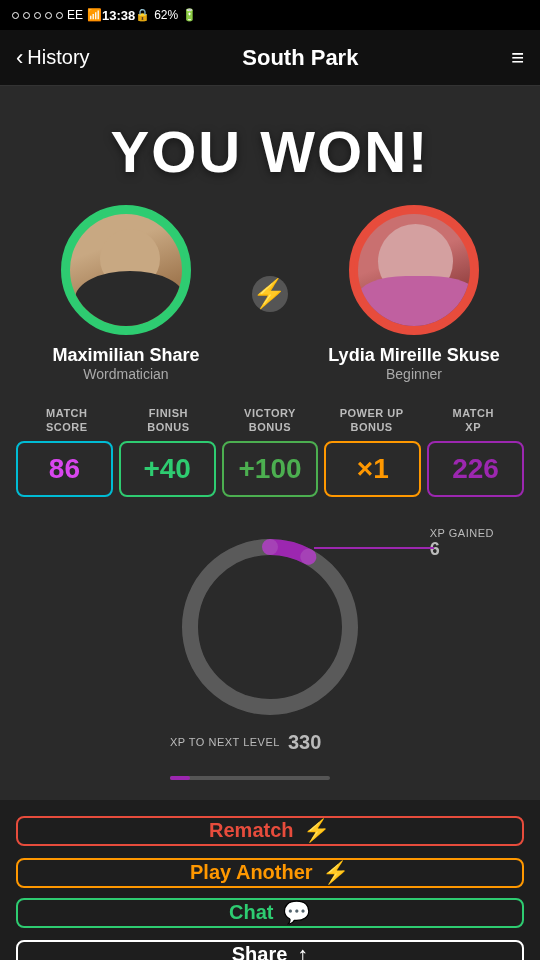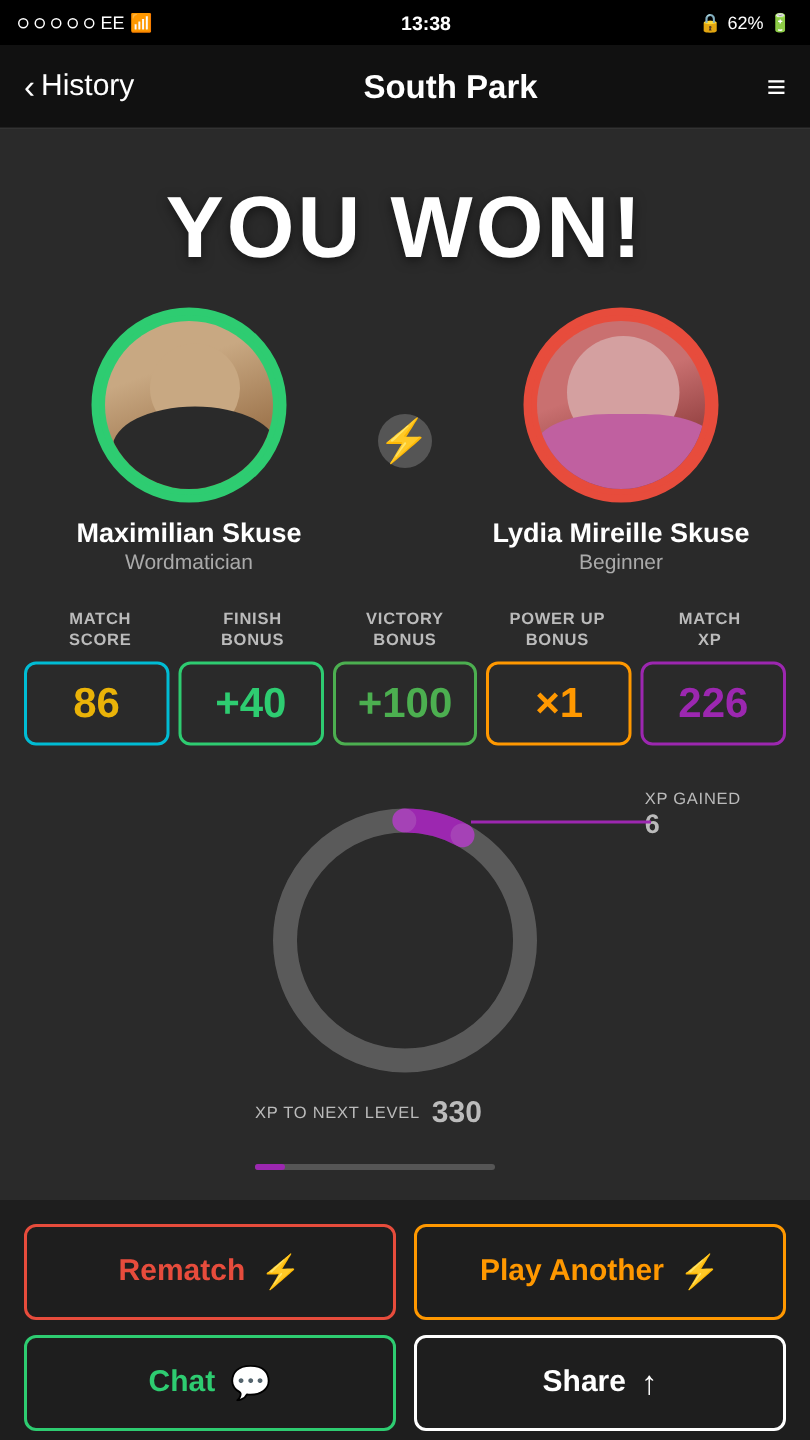--- a/index.html
+++ b/index.html
@@ -12,21 +12,21 @@
       color: #fff;
       overflow-x: hidden;
     }
 
     
     .status-bar {
       background: #000;
       height: 30px;
       display: flex;
       align-items: center;
-      justify-content: space-between;
+      justify-content: flex-start;
       padding: 12px 12px;
       font-size: 12px;
       color: #fff;
     }
     .status-left { display: flex; align-items: center; gap: 4px; }
     .status-center { font-weight: 600; font-size: 13px; }
     .status-right { display: flex; align-items: center; gap: 4px; }
 
     
     .nav-bar {
@@ -202,21 +202,21 @@
     }
     .score-box {
       flex: 1;
       text-align: center;
       font-size: 28px;
       font-weight: 700;
       padding: 10px 4px;
       border-radius: 8px;
       border: 2px solid;
     }
-    .score-box.cyan { border-color: #00bcd4; color: #eab308; }
+    .score-box.cyan { border-color: #00bcd4; color: #d946ef; }
     .score-box.green { border-color: #2ecc71; color: #2ecc71; }
     .score-box.green2 { border-color: #4caf50; color: #4caf50; }
     .score-box.orange { border-color: #ff9800; color: #ff9800; }
     .score-box.purple { border-color: #9c27b0; color: #9c27b0; }
 
     
     .xp-section {
       width: 100%;
       margin-top: 20px;
       position: relative;
@@ -314,20 +314,21 @@
     .buttons-section {
       background: #1e1e1e;
       padding: 16px;
       display: flex;
       flex-direction: column;
       gap: 10px;
     }
     .btn-row {
       display: flex;
       gap: 12px;
+      flex-direction: column;
     }
     .btn {
       flex: 1;
       height: 64px;
       border-radius: 8px;
       border: 2px solid;
       background: transparent;
       font-size: 20px;
       font-weight: 700;
       display: flex;
@@ -401,21 +402,21 @@
 
 <div class="main">
 
   <div class="you-won">YOU WON!</div>
 
   <div class="players-row">
     <div class="player">
       <div class="avatar-wrapper green">
         <div class="avatar-inner avatar-player1"></div>
       </div>
-      <span class="player-name">Maximilian Skuse</span>
+      <span class="player-name">Maximilian Share</span>
       <span class="player-title">Wordmatician</span>
     </div>
 
     <div class="vs-icon">⚡</div>
 
     <div class="player">
       <div class="avatar-wrapper red">
         <div class="avatar-inner avatar-player2"></div>
       </div>
       <span class="player-name">Lydia Mireille Skuse</span>

